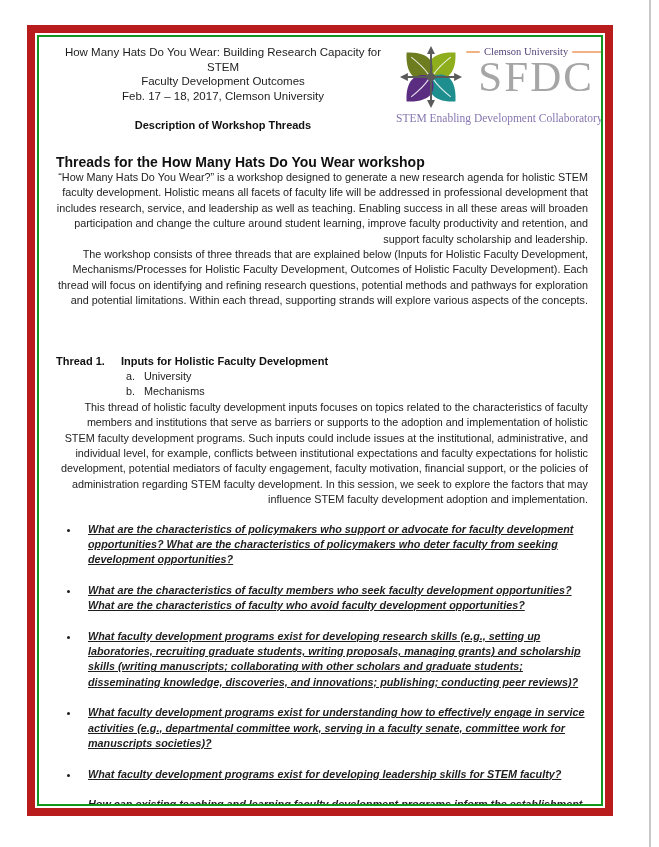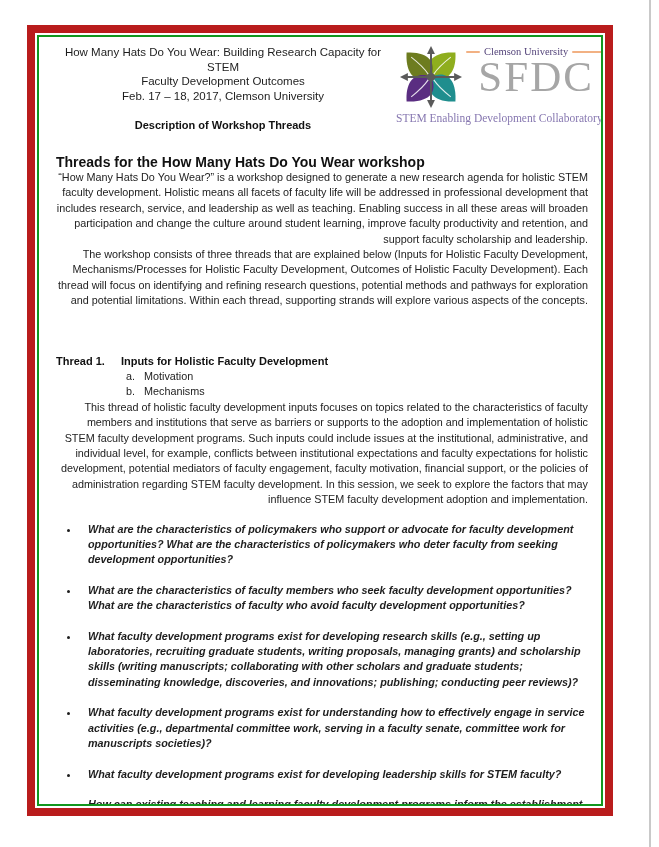--- a/index.html
+++ b/index.html
@@ -98,20 +98,21 @@
     list-style: disc outside;
     margin: 14px 0 0 24px;
     padding: 0;
   }
   .questions li {
     padding-left: 8px;
     margin-bottom: 15px;
     font-weight: bold;
     font-style: italic;
     color: #1e1e1e;
+    text-decoration: underline;
   }
 </style>
 </head>
 <body>
 
 <div class="pane-divider"></div>
 
 <div class="doc-page-outer">
   <div class="doc-page-inner">
 
@@ -166,21 +167,21 @@
       <div class="para">The workshop consists of three threads that are explained below (Inputs for Holistic Faculty Development, Mechanisms/Processes for Holistic Faculty Development, Outcomes of Holistic Faculty Development).  Each thread will focus on identifying and refining research questions, potential methods and pathways for exploration and potential limitations.  Within each thread, supporting strands will explore various aspects of the concepts.</div>
 
       <div class="spacer"></div>
 
       <div class="thread-heading">
         <span class="thread-label">Thread 1.</span><span>Inputs for Holistic Faculty Development</span>
       </div>
 
       <div class="subitems">
         <div>
-          <span class="subitem-letter">a.</span><span>Motivation</span>
+          <span class="subitem-letter">a.</span><span>University</span>
         </div>
         <div>
           <span class="subitem-letter">b.</span><span>Mechanisms</span>
         </div>
       </div>
 
       <div class="para">This thread of holistic faculty development inputs focuses on topics related to the characteristics of faculty members and institutions that serve as barriers or supports to the adoption and implementation of holistic STEM faculty development programs. Such inputs could include issues at the institutional, administrative, and individual level, for example, conflicts between institutional expectations and faculty expectations for holistic development, potential mediators of faculty engagement, faculty motivation, financial support, or the policies of administration regarding STEM faculty development. In this session, we seek to explore the factors that may influence STEM faculty development adoption and implementation.</div>
 
       <ul class="questions">
         <li>What are the characteristics of policymakers who support or advocate for faculty development opportunities?  What are the characteristics of policymakers who deter faculty from seeking development opportunities?</li>

